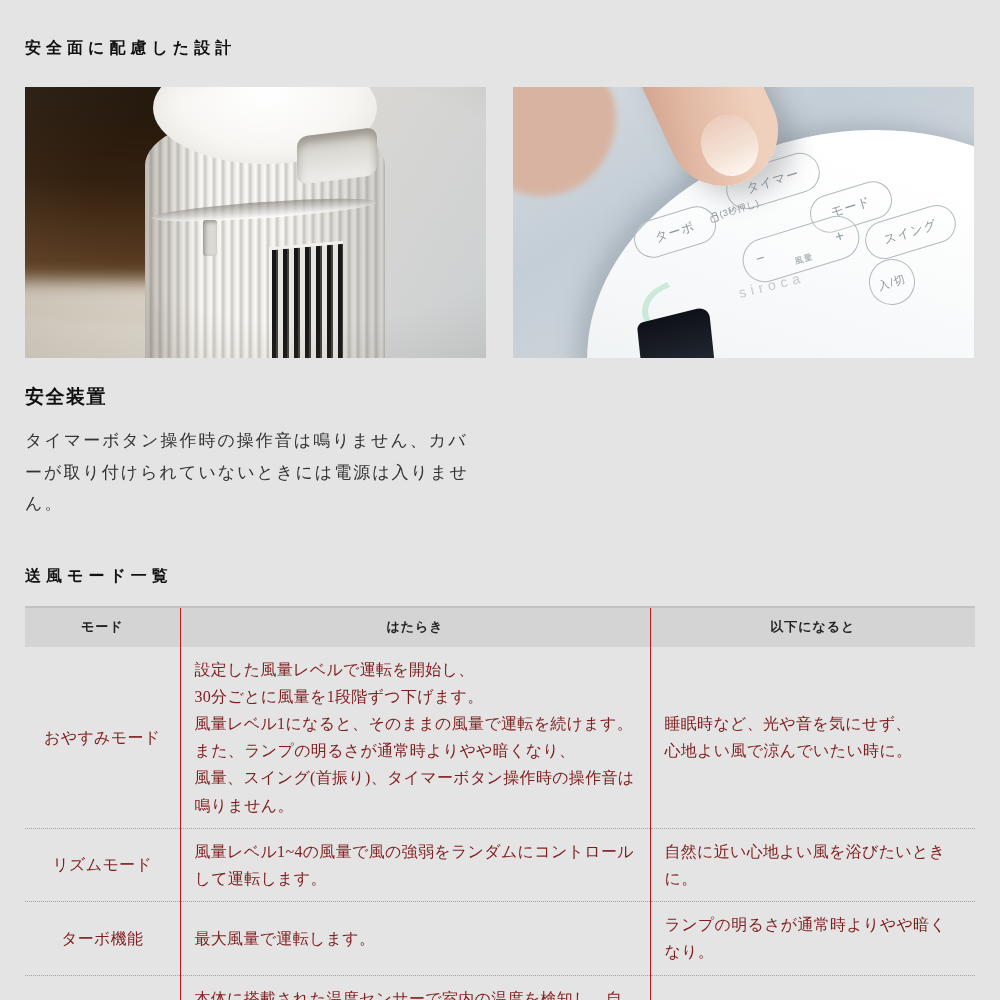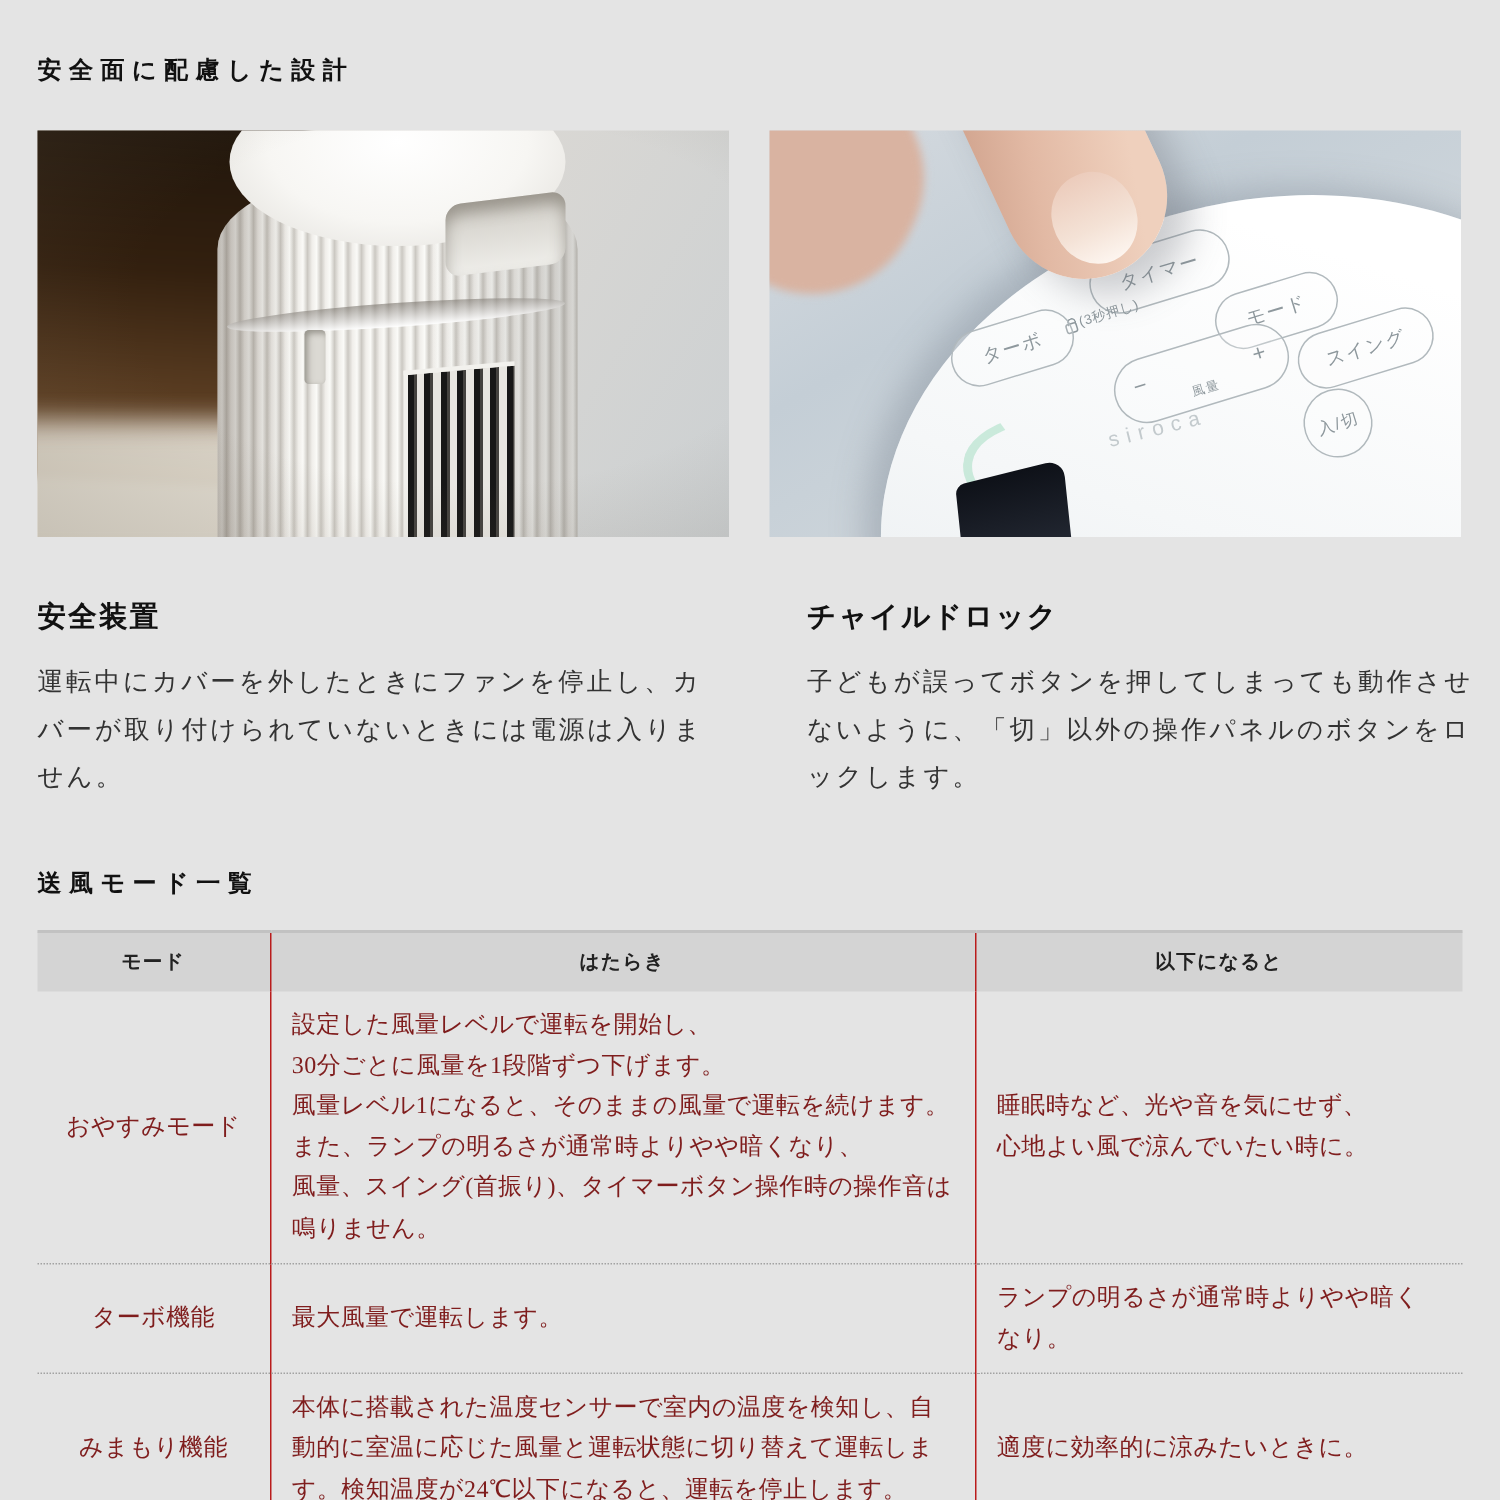--- a/index.html
+++ b/index.html
@@ -92,21 +92,21 @@
   .pr-finger { position:absolute; left:60px; top:-160px; width:110px; height:280px;
     border-radius:55px; transform:rotate(-25deg); transform-origin:50% 0%;
     background:linear-gradient(105deg,#c5957f 0%,#e2b9a4 45%,#efd0bd 82%);
     box-shadow:10px 16px 24px rgba(95,100,110,.32); z-index:5; }
   .pr-nail { position:absolute; left:27px; bottom:8px; width:56px; height:62px;
     border-radius:48% 48% 50% 50%;
     background:linear-gradient(180deg,#ecccbc 0%,#f4e2d6 60%,#fdf5ef 100%); }
 
   
   .captions { display:flex; gap:52px; margin:26px 25px 0 25px; }
-  .cap-col { width:461px; flex:none;margin-top:14px; }
+  .cap-col { width:461px; flex:none; }
   .cap-col h3 { margin:0; font-size:19px; font-weight:bold; color:#111; letter-spacing:1.5px; }
   .cap-col p { margin:15px 0 0 0; font-size:17px; line-height:1.85; letter-spacing:2px; color:#333; }
 
   
   .modes-table { width:950px; margin:21px 25px 0 25px; border-collapse:collapse;
     table-layout:fixed; border-bottom:2px solid #b9b9b9; }
   .modes-table col.c1 { width:155px; } .modes-table col.c2 { width:470px; } .modes-table col.c3 { width:325px; }
   .modes-table th { height:40px; background:#d4d4d4; border-top:2px solid #c2c2c2;
     font-size:13px; font-weight:bold; color:#222; letter-spacing:1px; text-align:center; padding:0; }
   .modes-table td { font-size:16px; line-height:1.7; color:#7f1d1d; vertical-align:middle;
@@ -173,25 +173,21 @@
       <div class="pr-finger-far"></div>
       <div class="pr-finger">
         <div class="pr-nail"></div>
       </div>
     </div>
   </div>
 
   <div class="captions">
     <div class="cap-col">
       <h3>安全装置</h3>
-      <p>運転中にカバーを外したときにファンを停止し、カバーが取り付けられていないときには電源は入りません。</p>
-    </div>
-    <div class="cap-col">
-      <h3>チャイルドロック</h3>
-      <p>子どもが誤ってボタンを押してしまっても動作させないように、「切」以外の操作パネルのボタンをロックします。</p>
+      <p>タイマーボタン操作時の操作音は鳴りません、カバーが取り付けられていないときには電源は入りません。</p>
     </div>
   </div>
 
   <h2 class="sec-title" id="modes-title">送風モード一覧</h2>
 
   <table class="modes-table">
     <colgroup>
         <col class="c1">
         <col class="c2">
         <col class="c3">
@@ -208,20 +204,25 @@
         <td class="mode-cell">おやすみモード</td>
         <td class="pre">設定した風量レベルで運転を開始し、
 30分ごとに風量を1段階ずつ下げます。
 風量レベル1になると、そのままの風量で運転を続けます。
 また、ランプの明るさが通常時よりやや暗くなり、
 風量、スイング(首振り)、タイマーボタン操作時の操作音は鳴りません。</td>
         <td class="pre">睡眠時など、光や音を気にせず、
 心地よい風で涼んでいたい時に。</td>
       </tr>
       <tr>
+        <td class="mode-cell">リズムモード</td>
+        <td class="pre">風量レベル1~4の風量で風の強弱をランダムにコントロールして運転します。</td>
+        <td class="pre">自然に近い心地よい風を浴びたいときに。</td>
+      </tr>
+      <tr>
         <td class="mode-cell">ターボ機能</td>
         <td class="pre">最大風量で運転します。</td>
         <td class="pre">ランプの明るさが通常時よりやや暗くなり。</td>
       </tr>
       <tr>
         <td class="mode-cell">みまもり機能</td>
         <td class="pre">本体に搭載された温度センサーで室内の温度を検知し、自動的に室温に応じた風量と運転状態に切り替えて運転します。検知温度が24℃以下になると、運転を停止します。</td>
         <td class="pre">適度に効率的に涼みたいときに。</td>
       </tr>
     </tbody>

